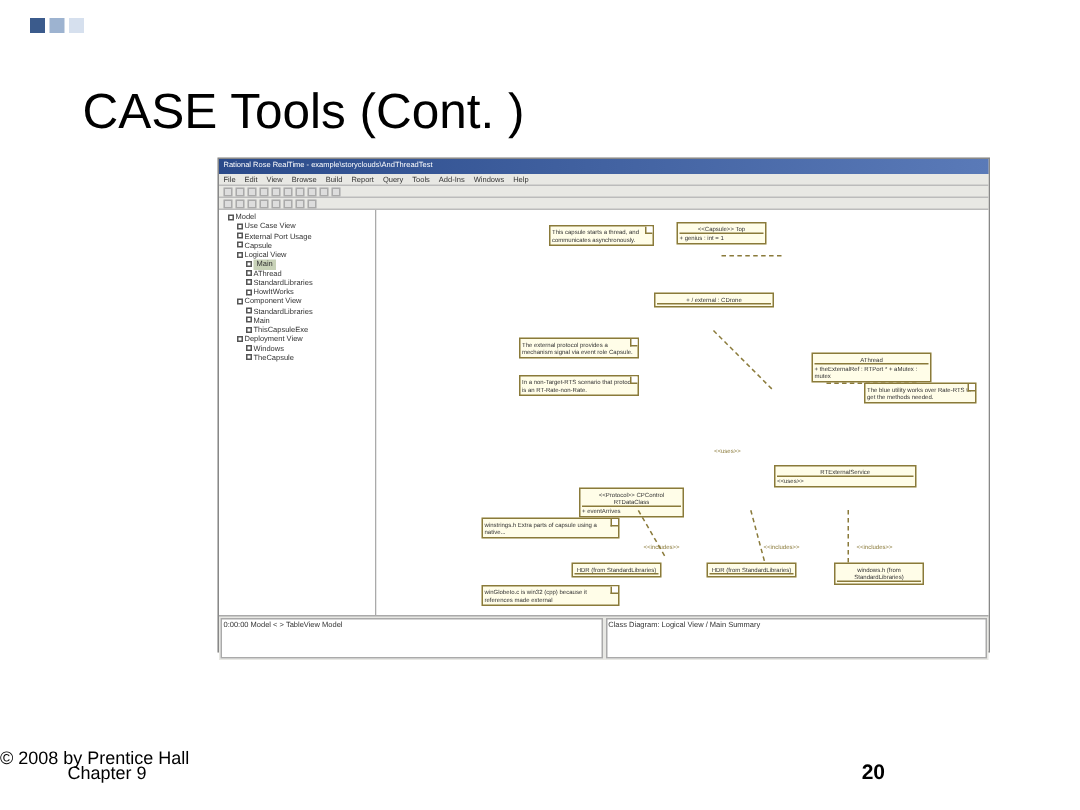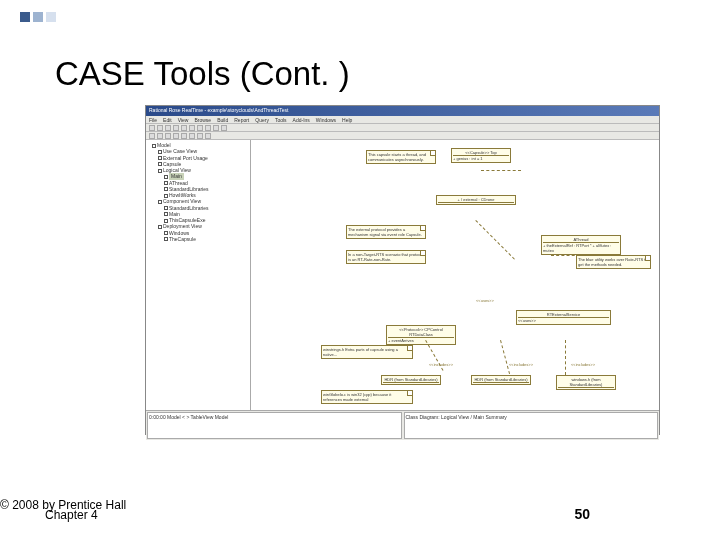--- a/index.html
+++ b/index.html
@@ -162,16 +162,16 @@
           <div class="uline" style="left: 315px; top: 200px; width: 35px; transform: rotate(90deg);"></div>
         </div>
     </div>
     <div class="bottom">
       <div class="botpanel"><span>0:00:00 Model
 &lt; &gt; TableView Model</span></div>
       <div class="botpanel"><span>Class Diagram: Logical View / Main Summary</span></div>
     </div>
   </div>
 
-  <div class="footer-left">Chapter 4</div>
+  <div class="footer-left">Chapter 9</div>
   <div class="footer-center">© 2008 by Prentice Hall</div>
-  <div class="footer-right">50</div>
+  <div class="footer-right">20</div>
 </div>
 
 </body></html>

